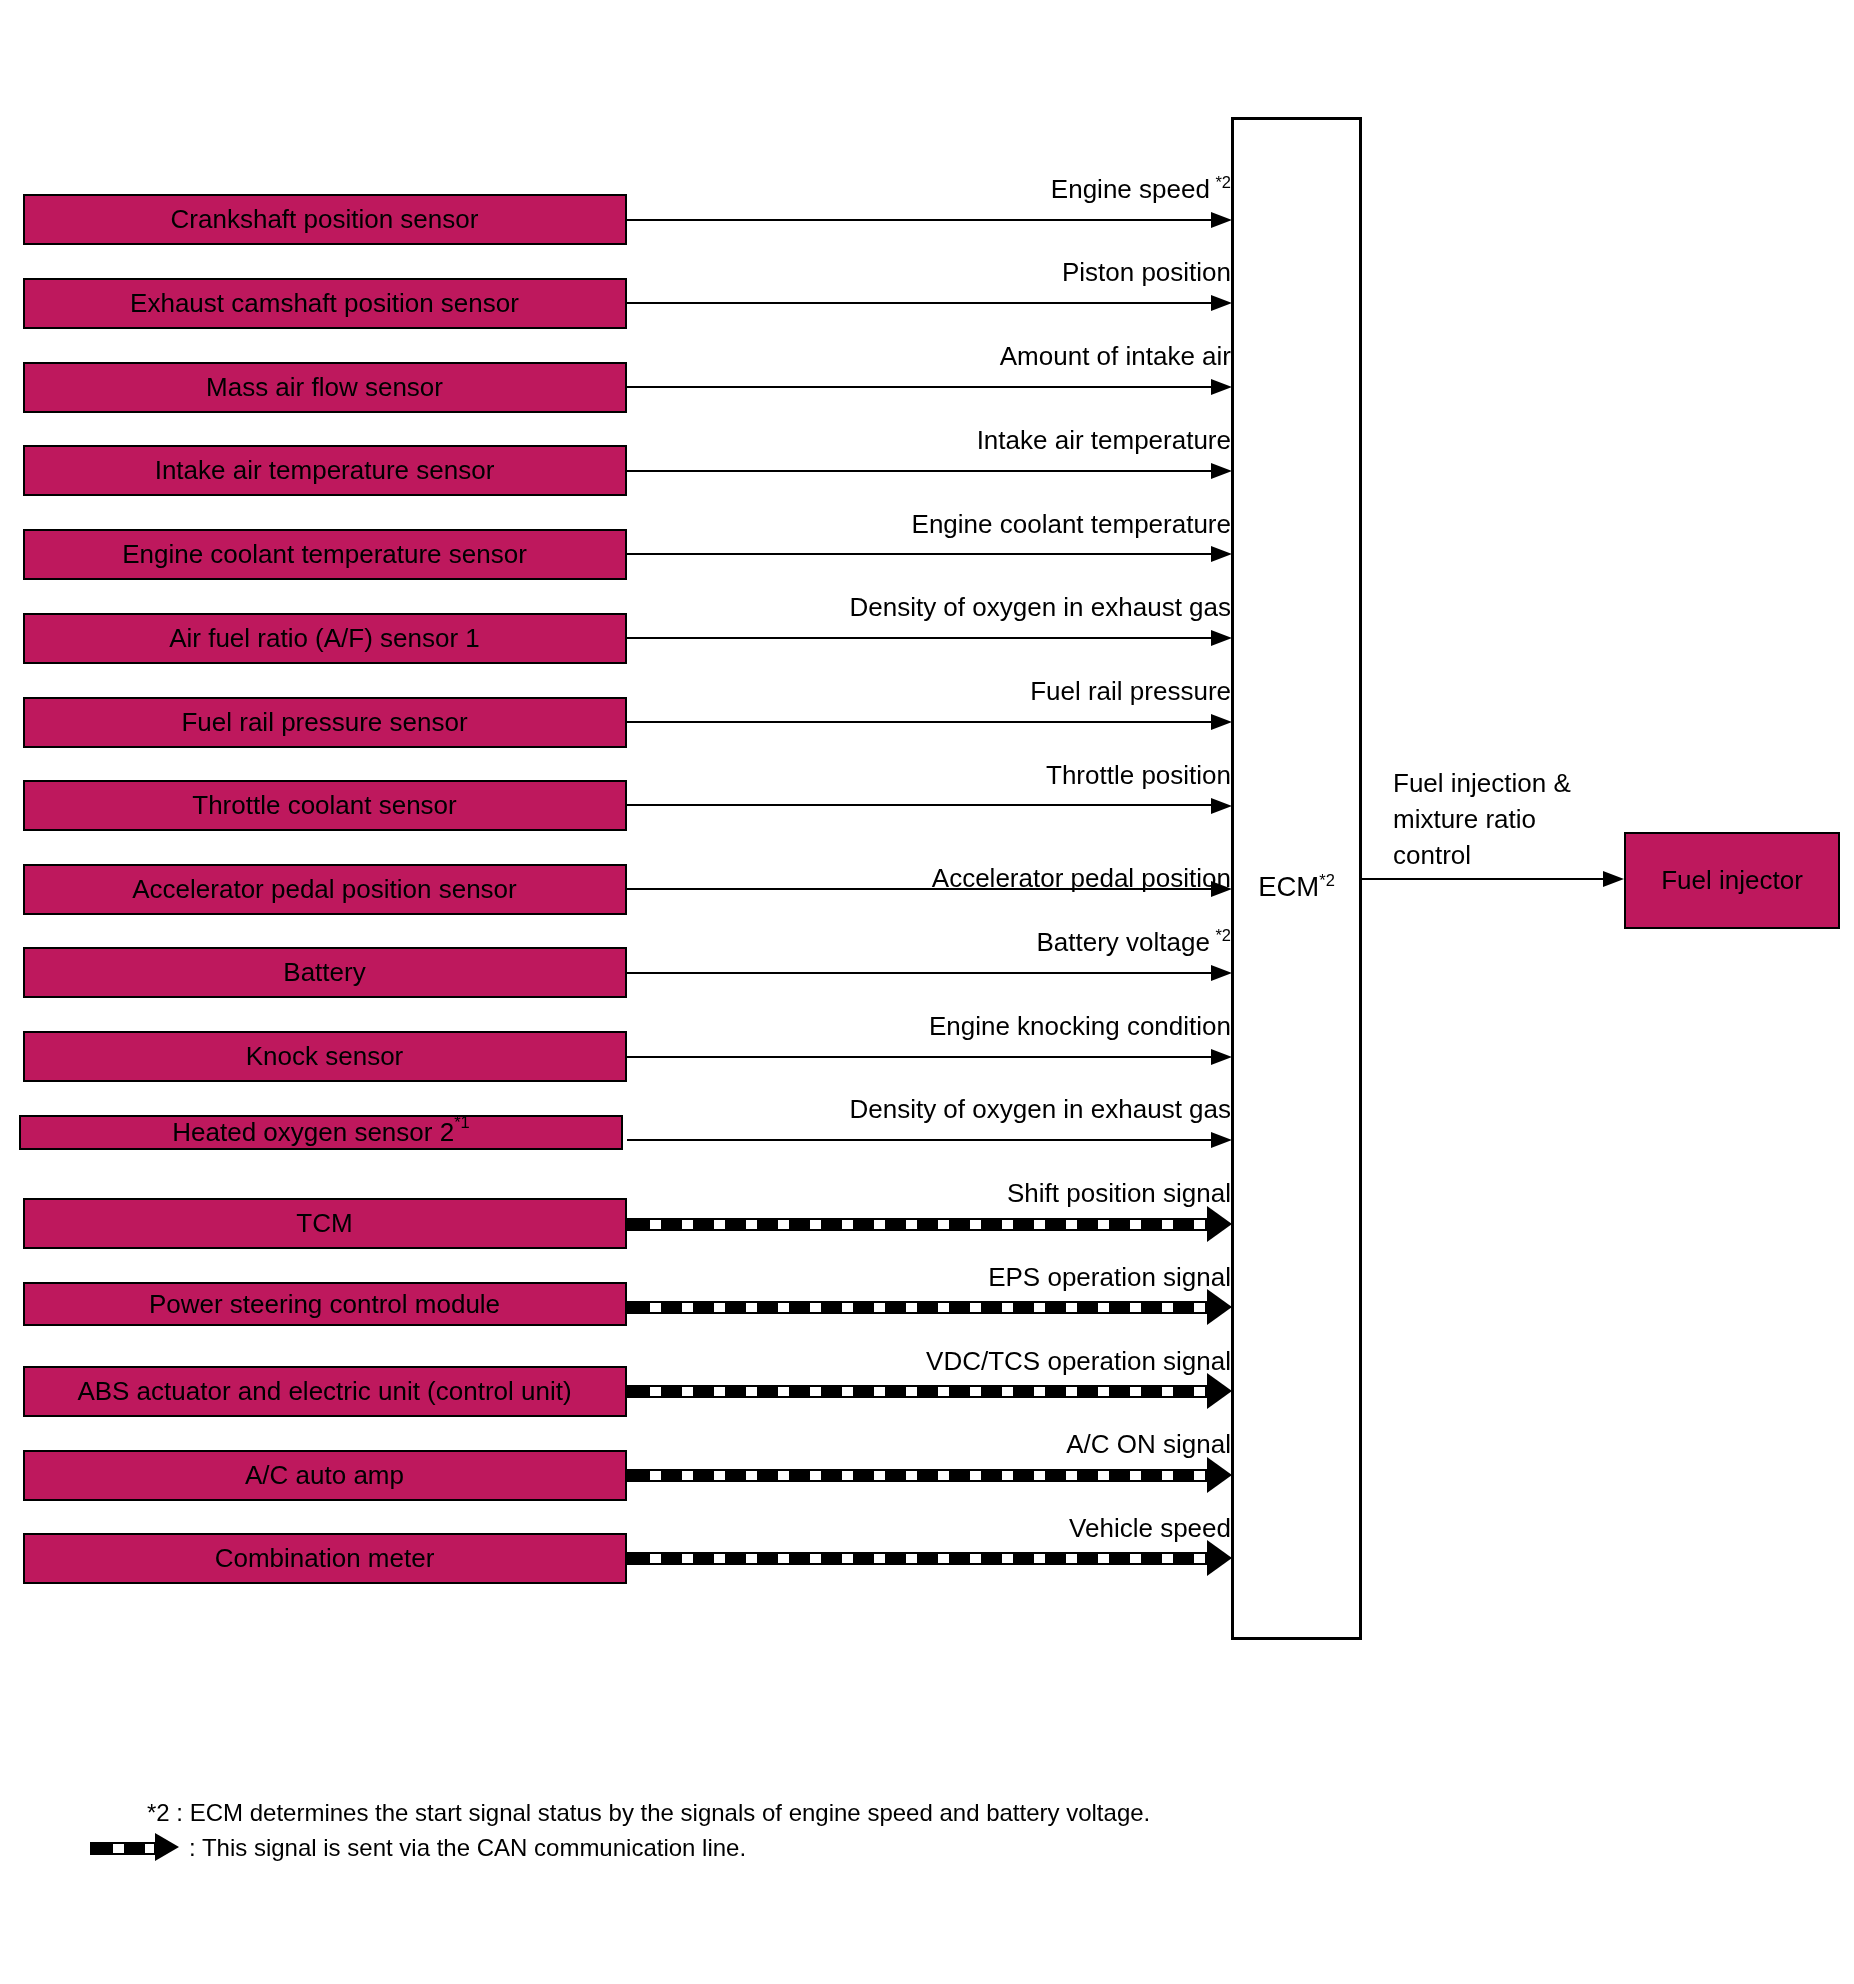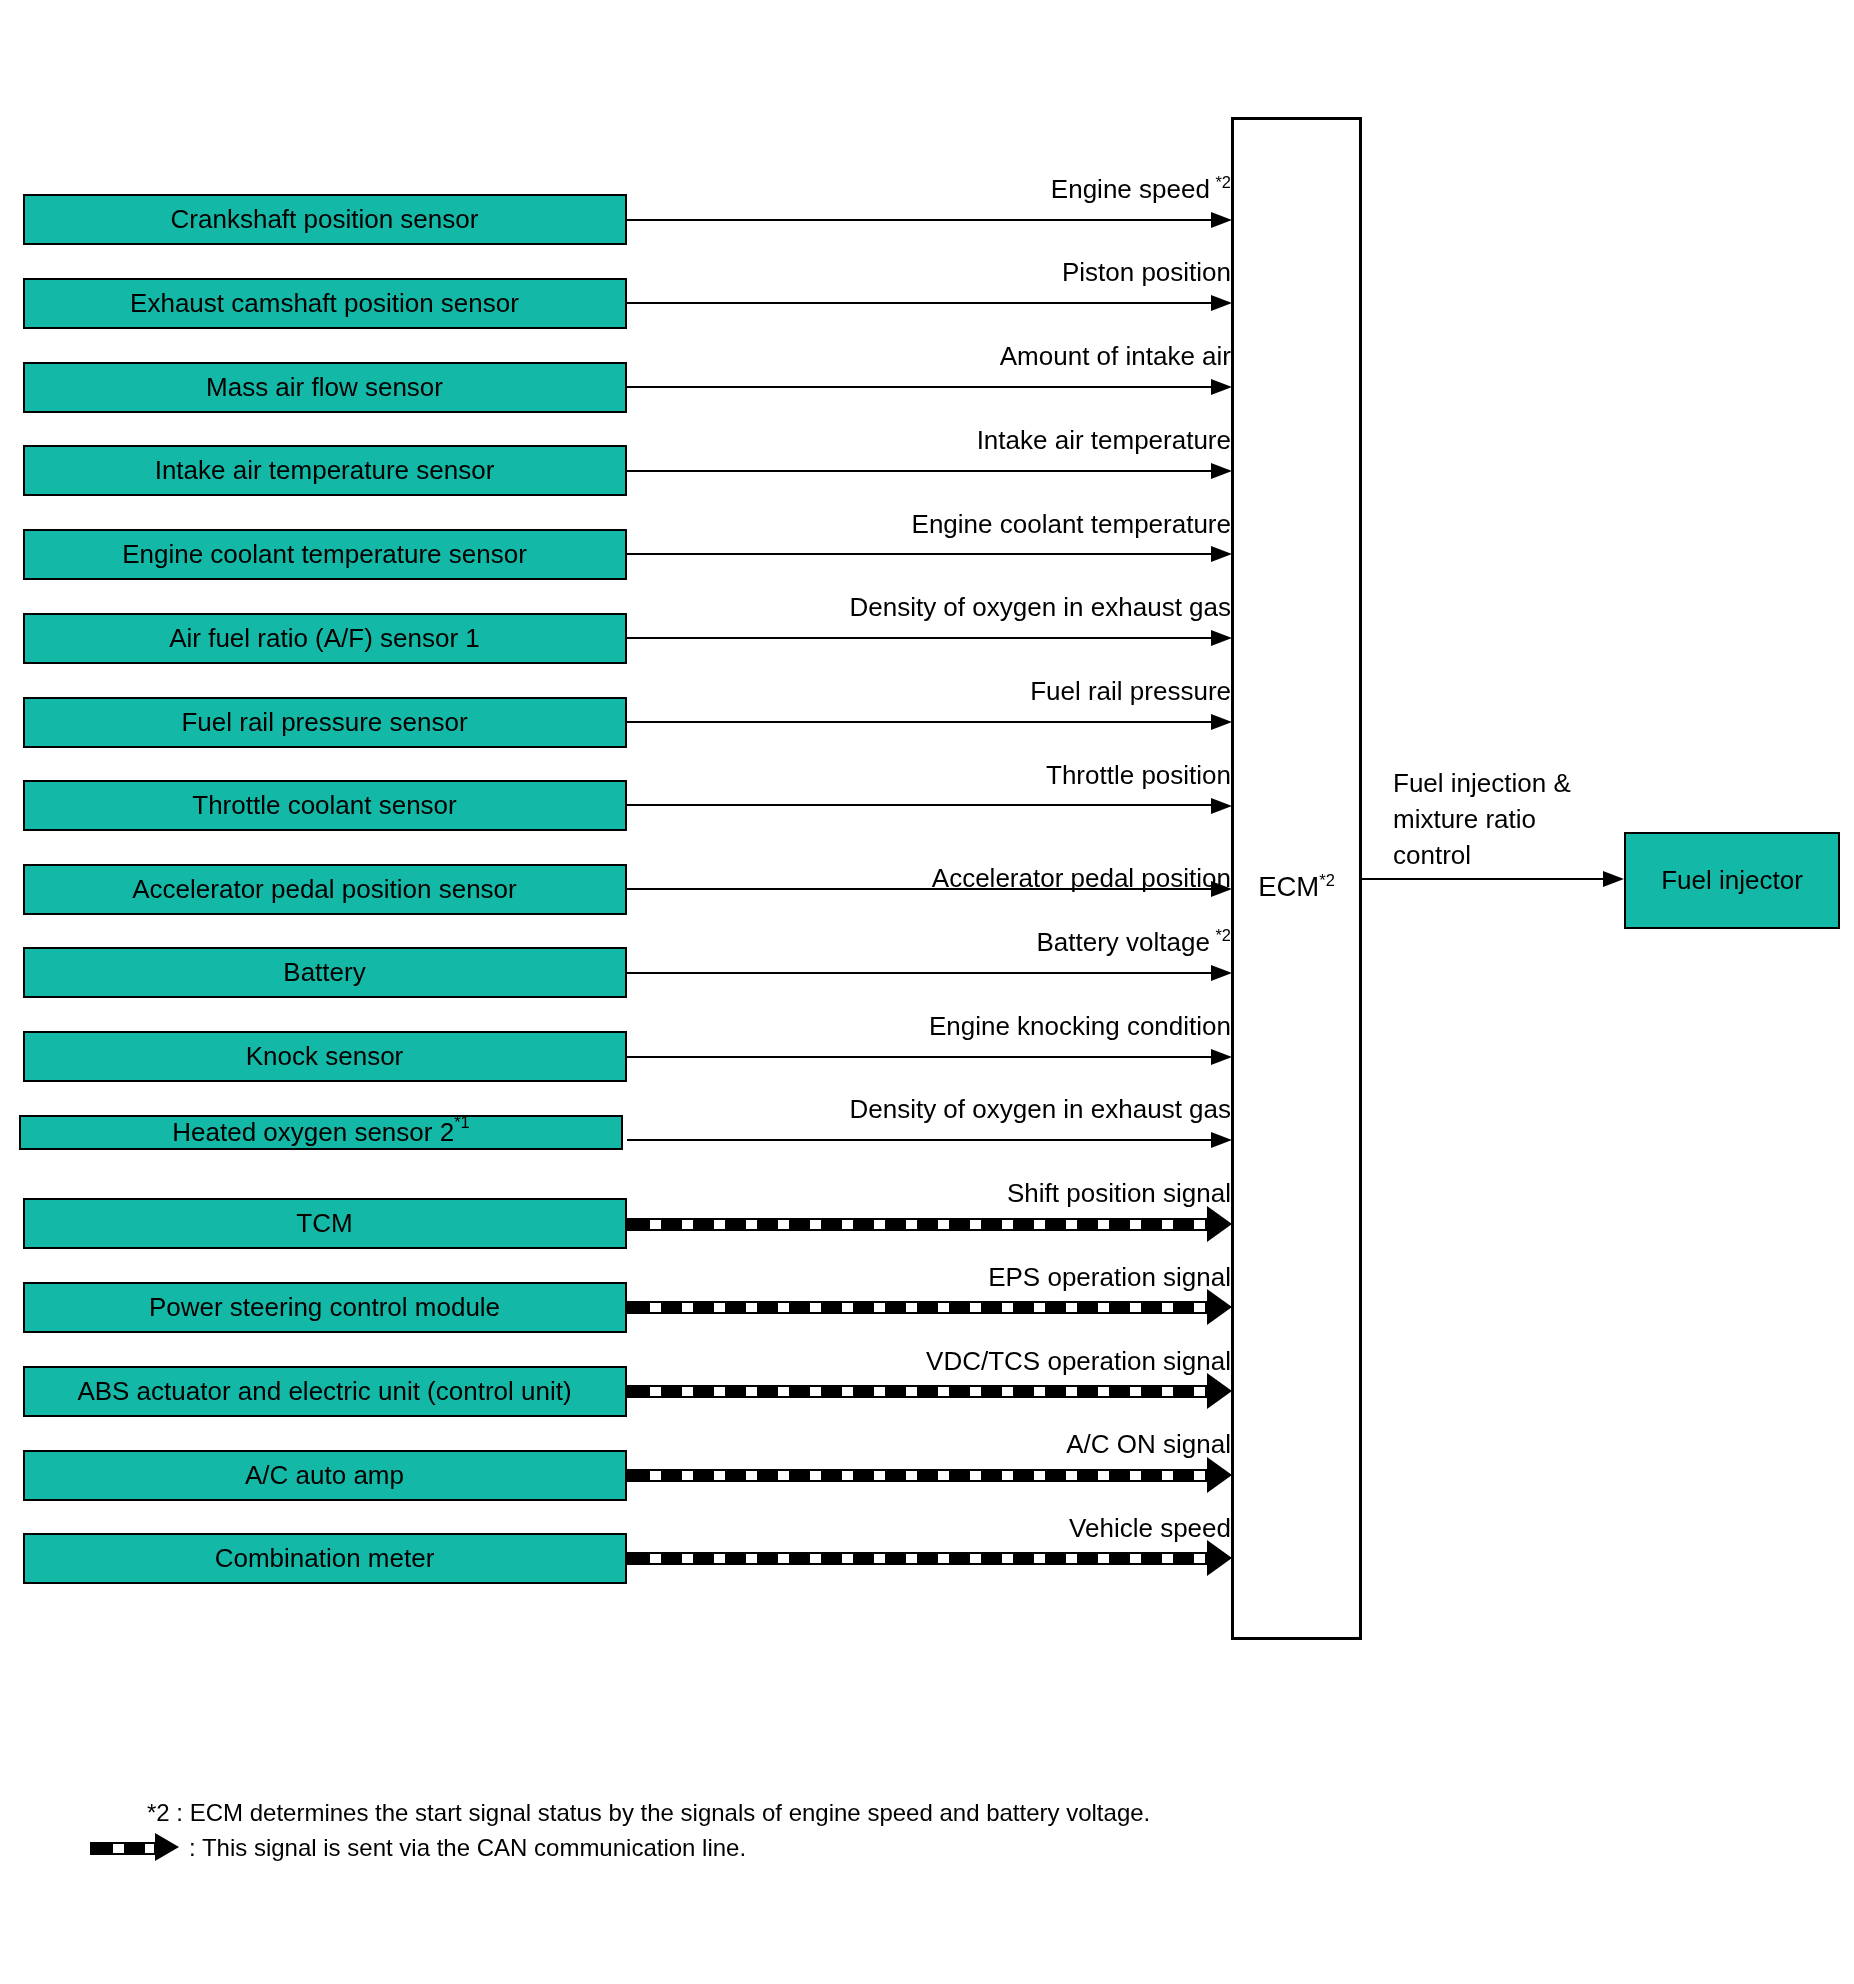--- a/index.html
+++ b/index.html
@@ -1,18 +1,18 @@
 <!DOCTYPE html>
 <html style="font-size:7.3px"><head>
 <meta charset="utf-8">
 <style>
   html,body{margin:0;padding:0;background:#fff;}
   .page{position:relative;width:1855px;height:1985px;background:#fff;
         font-family:"Liberation Sans",sans-serif;color:#000;overflow:hidden;}
-  .box{position:absolute;border:2.3px solid #000;background:#14b8a6;
+  .box{position:absolute;border:2.3px solid #000;background:#be185d;
        display:flex;align-items:center;justify-content:center;
        font-size:26px;white-space:nowrap;box-sizing:border-box;}
   .ecm-box{position:absolute;border:3.7px solid #000;background:#fff;box-sizing:border-box;}
   .ecm-label{position:absolute;font-size:27.5px;white-space:nowrap;}
   .injector{border-width:2.8px;font-size:26px;}
   .sig-label{position:absolute;text-align:right;font-size:26px;line-height:26px;white-space:nowrap;}
   .sup{font-size:16.5px;position:relative;top:-10px;}
   .gap{margin-left:5.5px;}
   .thin-line{position:absolute;height:2.3px;background:#000;}
   .thin-head{position:absolute;width:0;height:0;
@@ -111,21 +111,21 @@
       <div class="thin-line" style="left: 627px; top: 1139px; width: 585px;"></div>
       <div class="thin-head" style="left: 1211px; top: 1132px;"></div>
       <div class="box" style="left: 22.5px; top: 1198px; width: 604px; height: 51px;">
         <span>TCM</span>
       </div>
       <div class="sig-label" style="left: 627px; top: 1180px; width: 604px;"><span>Shift position signal</span></div>
       <div class="can-band" style="left: 627px; top: 1218px; width: 581px;">
         <div class="can-dash"></div>
       </div>
       <div class="can-head" style="left: 1207px; top: 1206px;"></div>
-      <div class="box" style="left: 22.5px; top: 1282px; width: 604px; height: 51px;">
+      <div class="box" style="left: 22.5px; top: 1282px; width: 604px; height: 44px;">
         <span>Power steering control module</span>
       </div>
       <div class="sig-label" style="left: 627px; top: 1264px; width: 604px;"><span>EPS operation signal</span></div>
       <div class="can-band" style="left: 627px; top: 1301px; width: 581px;">
         <div class="can-dash"></div>
       </div>
       <div class="can-head" style="left: 1207px; top: 1289px;"></div>
       <div class="box" style="left: 22.5px; top: 1366px; width: 604px; height: 51px;">
         <span>ABS actuator and electric unit (control unit)</span>
       </div>

